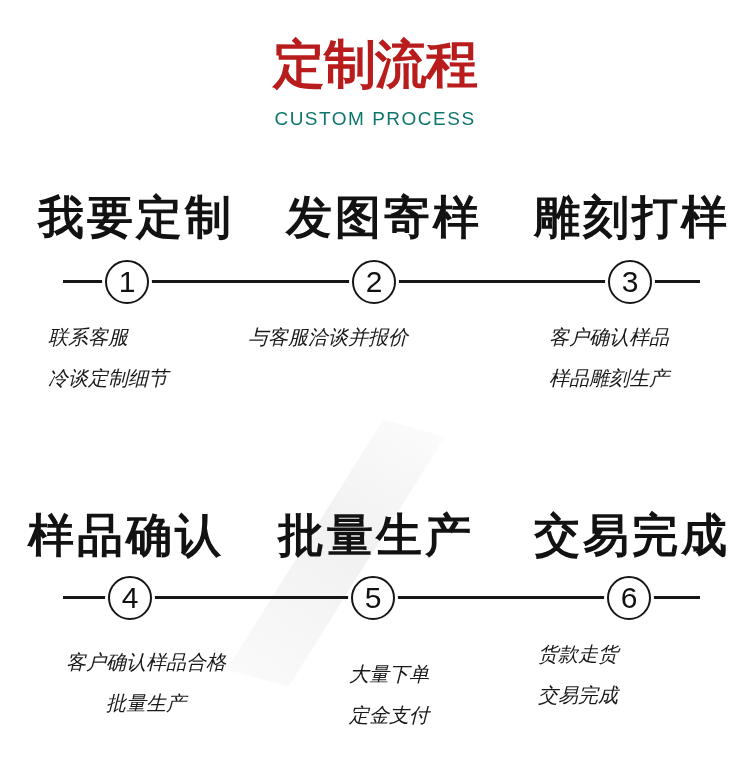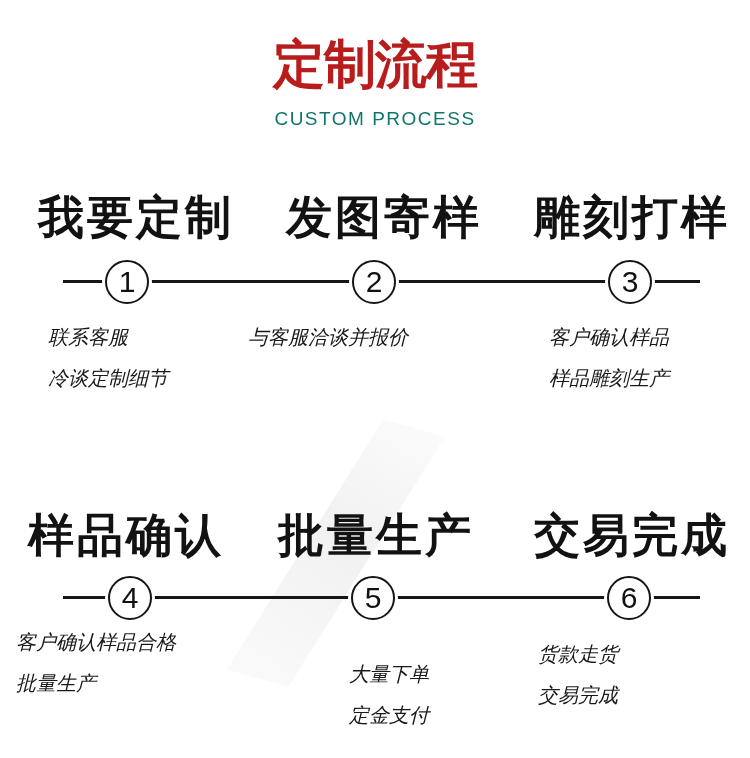--- a/index.html
+++ b/index.html
@@ -108,21 +108,21 @@
     font-size: 20px;
     line-height: 41px;
     font-weight: 500;
     color: #191919;
     white-space: nowrap;
     font-style: italic;
   }
   .d1 { left: 48px;  top: 317px; text-align: left; }
   .d2 { left: 248px; top: 317px; text-align: left; }
   .d3 { left: 549px; top: 317px; text-align: left; }
-  .d4 { left: 16px;  top: 622px; width: 260px; text-align: left; }
+  .d4 { left: 16px;  top: 642px; width: 260px; text-align: center; }
   .d5 { left: 279px; top: 634px; width: 220px; text-align: center; margin-top: 20px; }
   .d6 { left: 538px; top: 634px; width: 220px; }
 </style>
 </head>
 <body>
 
 <div class="poster">
 
   <div class="watermark"></div>
 

